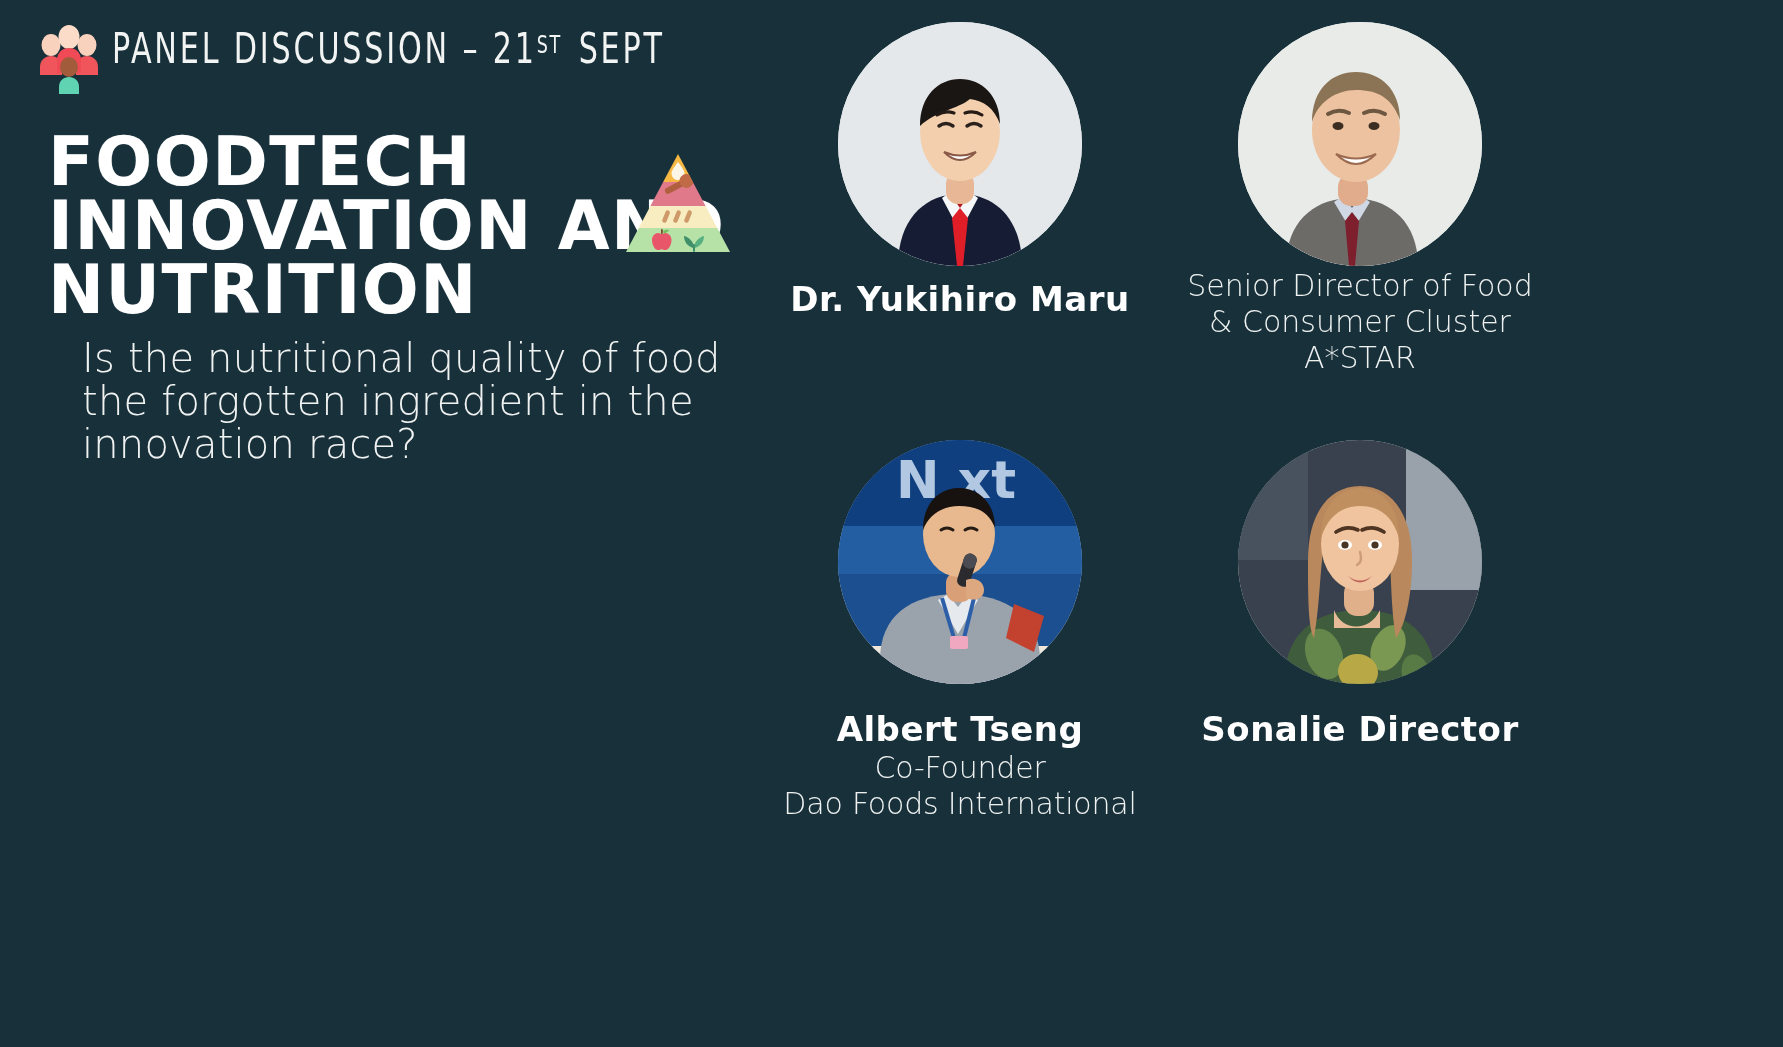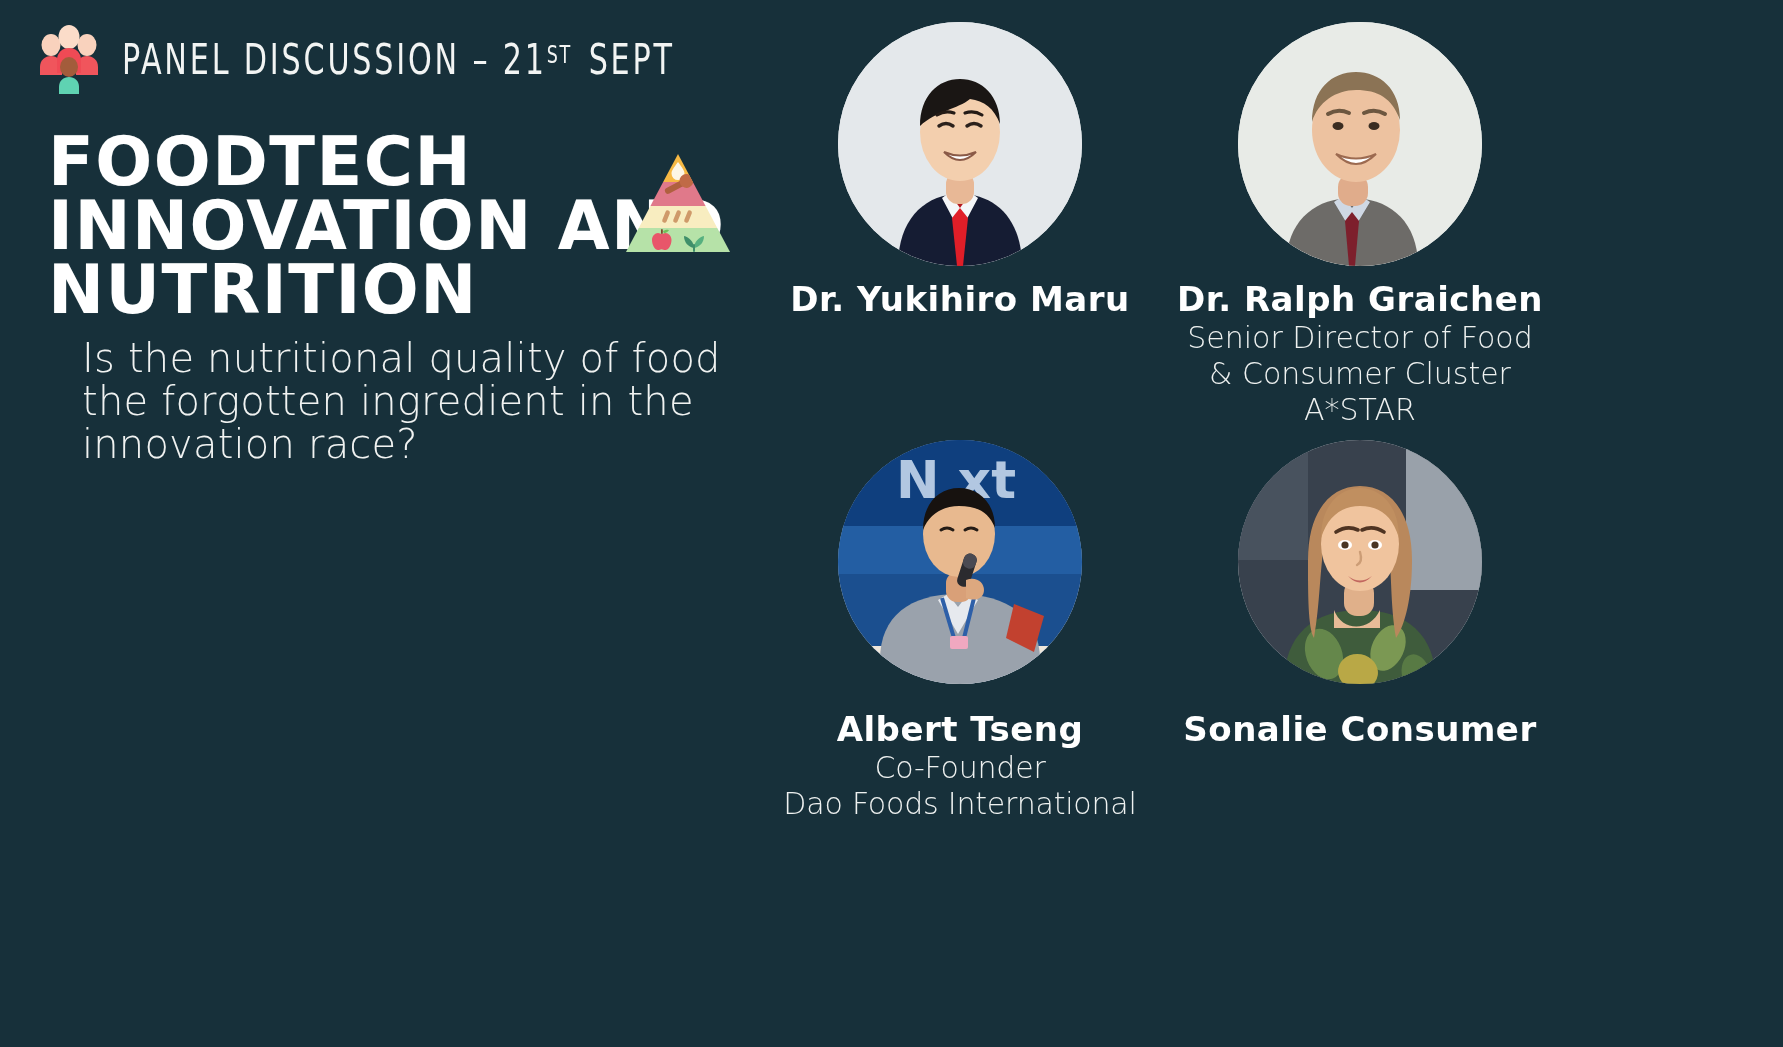--- a/index.html
+++ b/index.html
@@ -9,21 +9,21 @@
     font-family:"Liberation Sans", sans-serif;
     position:relative;
   }
   .slide { position:absolute; inset:0; background:#17303a; }
 
   
   .left { position:absolute; left:0; top:0; width:850px; height:1047px; }
 
   .eyebrow-row {
     position:absolute; left:38px; top:24px;
-    display:flex; align-items:center; gap:22px;
+    display:flex; gap:12px;
   }
   .people-icon { width:62px; height:70px; position:relative; flex:none; }
   .eyebrow-text {
     color:#f2f4f3;
     font-size:42px;
     letter-spacing:3.5px;
     font-weight:400;
     font-family:"Liberation Sans Narrow","DejaVu Sans Condensed","Liberation Sans", sans-serif;
     transform:scaleX(0.80);
     transform-origin:left center;
@@ -241,21 +241,20 @@
 
           <ellipse cx="100" cy="104" rx="5.5" ry="4" fill="#3b2d22"></ellipse>
           <ellipse cx="136" cy="104" rx="5.5" ry="4" fill="#3b2d22"></ellipse>
 
           <path d="M90 92 q10-6 21-1" stroke="#6d5740" stroke-width="4" fill="none" stroke-linecap="round"></path>
           <path d="M126 91 q11-5 21 1" stroke="#6d5740" stroke-width="4" fill="none" stroke-linecap="round"></path>
 
           <path d="M98 132 q20 20 40 0 q-20 9 -40 0Z" fill="#ffffff" stroke="#9c6a50" stroke-width="2"></path>
         </svg>
       </div>
-      <div class="sp-name">Dr. Ralph Graichen</div>
       <div class="sp-role">Senior Director of Food
 &amp; Consumer Cluster
 A*STAR</div>
     </div>
 
     <div class="sp-cell c2">
       <div class="avatar">
         <svg viewBox="0 0 244 244" width="244" height="244" aria-hidden="true">
           <rect width="244" height="244" fill="#1b4f8f"></rect>
 
@@ -329,17 +328,17 @@
           <ellipse cx="107" cy="105" rx="7" ry="5" fill="#ffffff"></ellipse>
           <ellipse cx="137" cy="105" rx="7" ry="5" fill="#ffffff"></ellipse>
           <circle cx="107" cy="105" r="3.6" fill="#4a3524"></circle>
           <circle cx="137" cy="105" r="3.6" fill="#4a3524"></circle>
 
           <path d="M122 112 q3 10 -3 13" stroke="#cc9d76" stroke-width="2.4" fill="none" stroke-linecap="round"></path>
 
           <path d="M110 136 q12 9 24 0 q-12 13 -24 0Z" fill="#c2675f"></path>
         </svg>
       </div>
-      <div class="sp-name">Sonalie Consumer</div>
+      <div class="sp-name">Sonalie Director</div>
     </div>
 
   </div>
 </div>
 
 </body></html>

